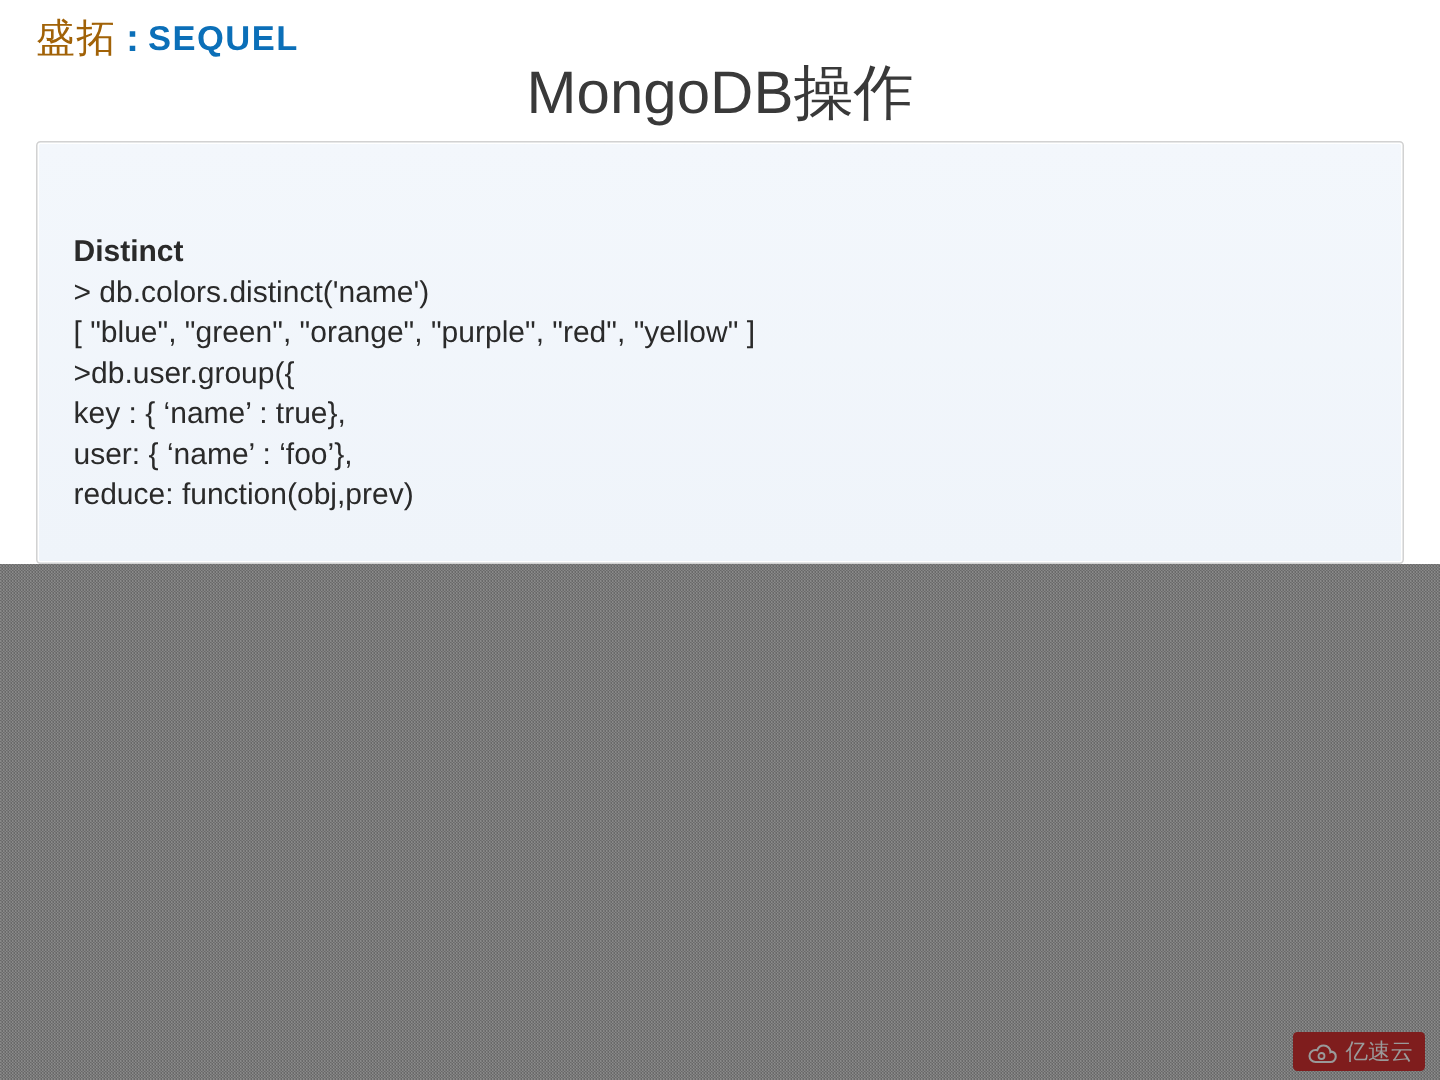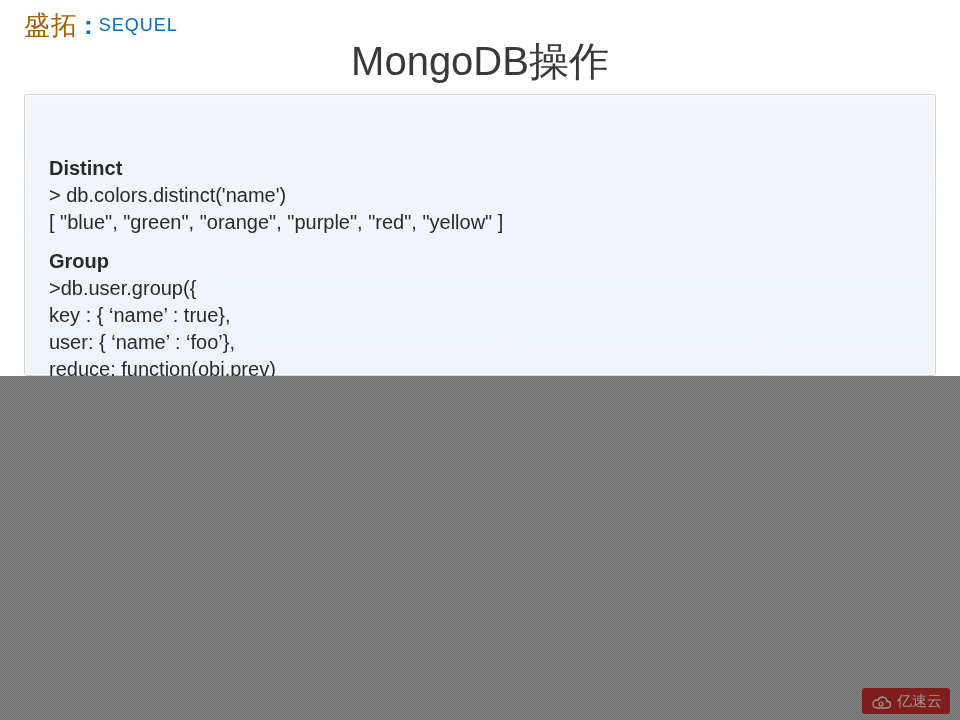--- a/index.html
+++ b/index.html
@@ -28,22 +28,22 @@
       font-weight: 400;
       color: #a16207;
       letter-spacing: 1px;
     }
     .logo-colon {
       font-size: 26px;
       font-weight: 700;
       color: #0b6fb8;
     }
     .logo-en {
-      font-size: 18px;
-      font-weight: 400;
+      font-size: 23px;
+      font-weight: 700;
       color: #0b6fb8;
       letter-spacing: 1px;
     }
     .slide-title {
       position: absolute;
       top: 34px;
       left: 0;
       right: 0;
       text-align: center;
       font-size: 40px;
@@ -124,21 +124,20 @@
   <span class="logo-colon">:</span>
   <span class="logo-en">SEQUEL</span>
 </div>
 
 <div class="slide-title">MongoDB操作</div>
 
 <div class="content-box">
   <div class="code-line bold">Distinct</div>
   <div class="code-line">&gt; db.colors.distinct('name')</div>
   <div class="code-line">[ "blue", "green", "orange", "purple", "red", "yellow" ]</div>
-  <div class="code-line bold">Group</div>
   <div class="code-line">&gt;db.user.group({</div>
   <div class="code-line">key : { ‘name’ : true},</div>
   <div class="code-line">user: { ‘name’ : ‘foo’},</div>
   <div class="code-line">reduce: function(obj,prev)</div>
 </div>
 
 <div class="noise-area"></div>
 
 <div class="watermark">
   <span class="cloud-icon">

